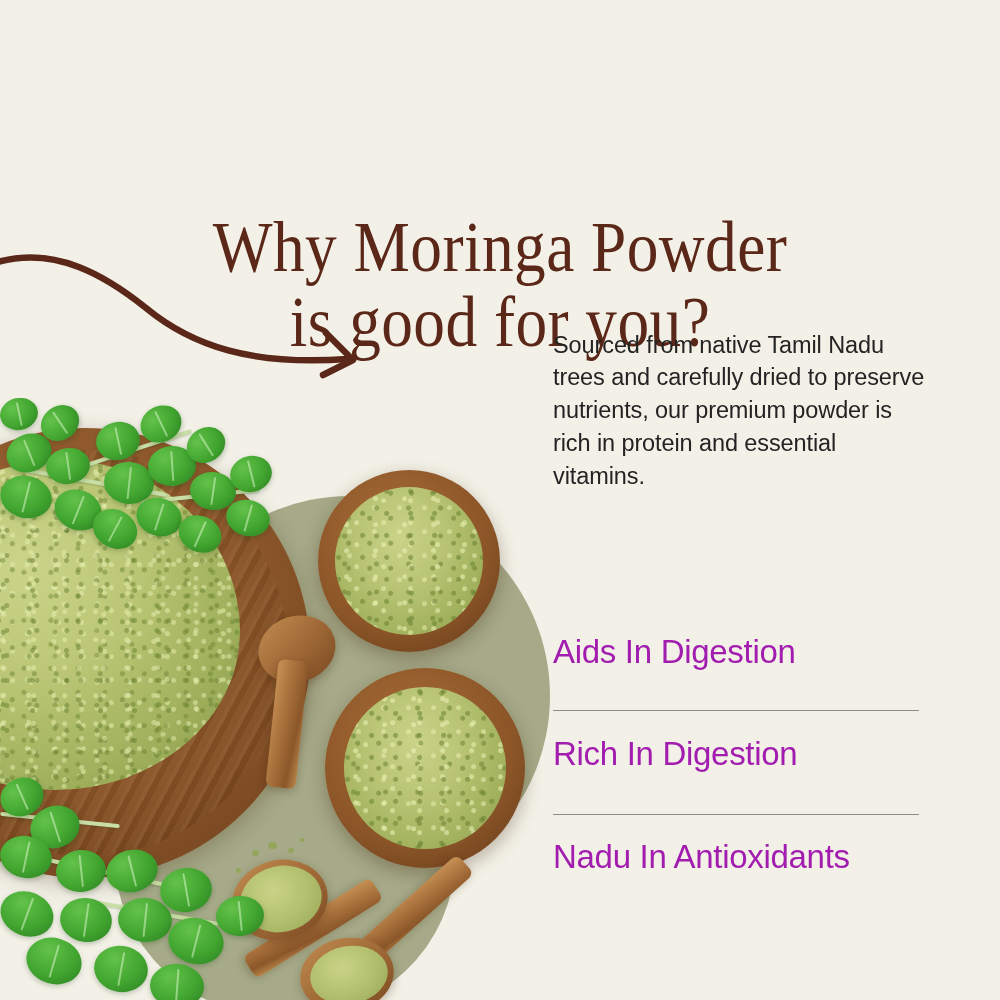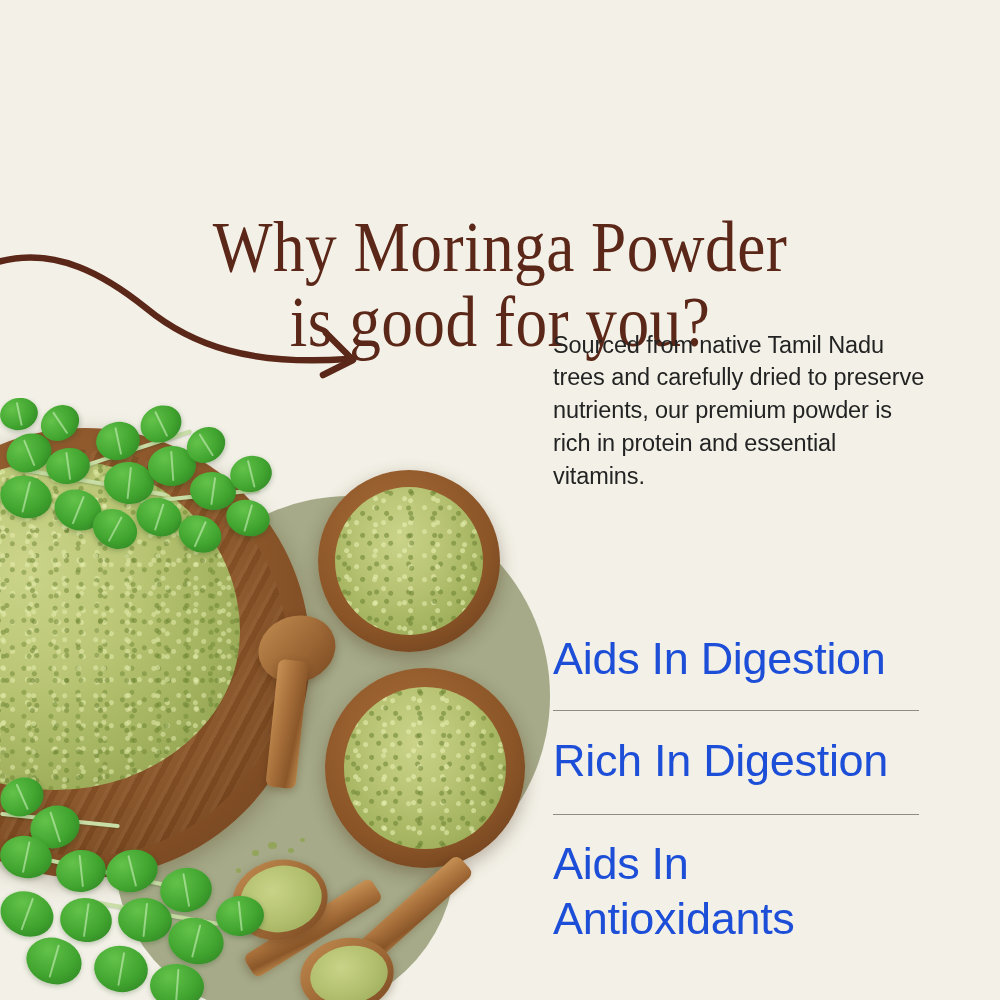--- a/index.html
+++ b/index.html
@@ -34,21 +34,21 @@
   .para{
     position:absolute;left:553px;top:305px;width:372px;
     color:#232323;
     font-size:23.5px;
     line-height:1.40;
     letter-spacing:-0.1px;
   }
 
   
   .benefits{position:absolute;left:553px;top:632px;width:366px;}
-  .benefit{font-size:45px;color:#1d4ed8;line-height:1.22;letter-spacing:-0.3px;}
+  .benefit{font-size:33px;color:#a21caf;line-height:1.22;letter-spacing:-0.3px;}
   .b1{position:absolute;top:0;left:0;}
   .b2{position:absolute;top:102px;left:0;}
   .b3{position:absolute;top:205px;left:0;}
   .divider{position:absolute;left:0;width:366px;height:1px;background:#8D8D82;}
   .d1{top:78px;}
   .d2{top:182px;}
 
   
   .photo{position:absolute;left:0;top:398px;width:560px;height:602px;overflow:hidden;}
   .photo-inner{position:absolute;inset:0;}
@@ -286,16 +286,16 @@
     <path d="M330 97 L 357 124 L 327 139" fill="none" stroke="#5B2718" stroke-width="6.5" stroke-linecap="round" stroke-linejoin="round"></path>
   </svg>
 
   <p class="para">Sourced from native Tamil Nadu trees and carefully dried to preserve nutrients, our premium powder is rich in protein and essential vitamins.</p>
 
   <div class="benefits">
     <div class="benefit b1">Aids In Digestion</div>
     <div class="divider d1"></div>
     <div class="benefit b2">Rich In Digestion</div>
     <div class="divider d2"></div>
-    <div class="benefit b3">Aids In Antioxidants</div>
+    <div class="benefit b3">Nadu In Antioxidants</div>
   </div>
 
 </div>
 
 </body></html>

